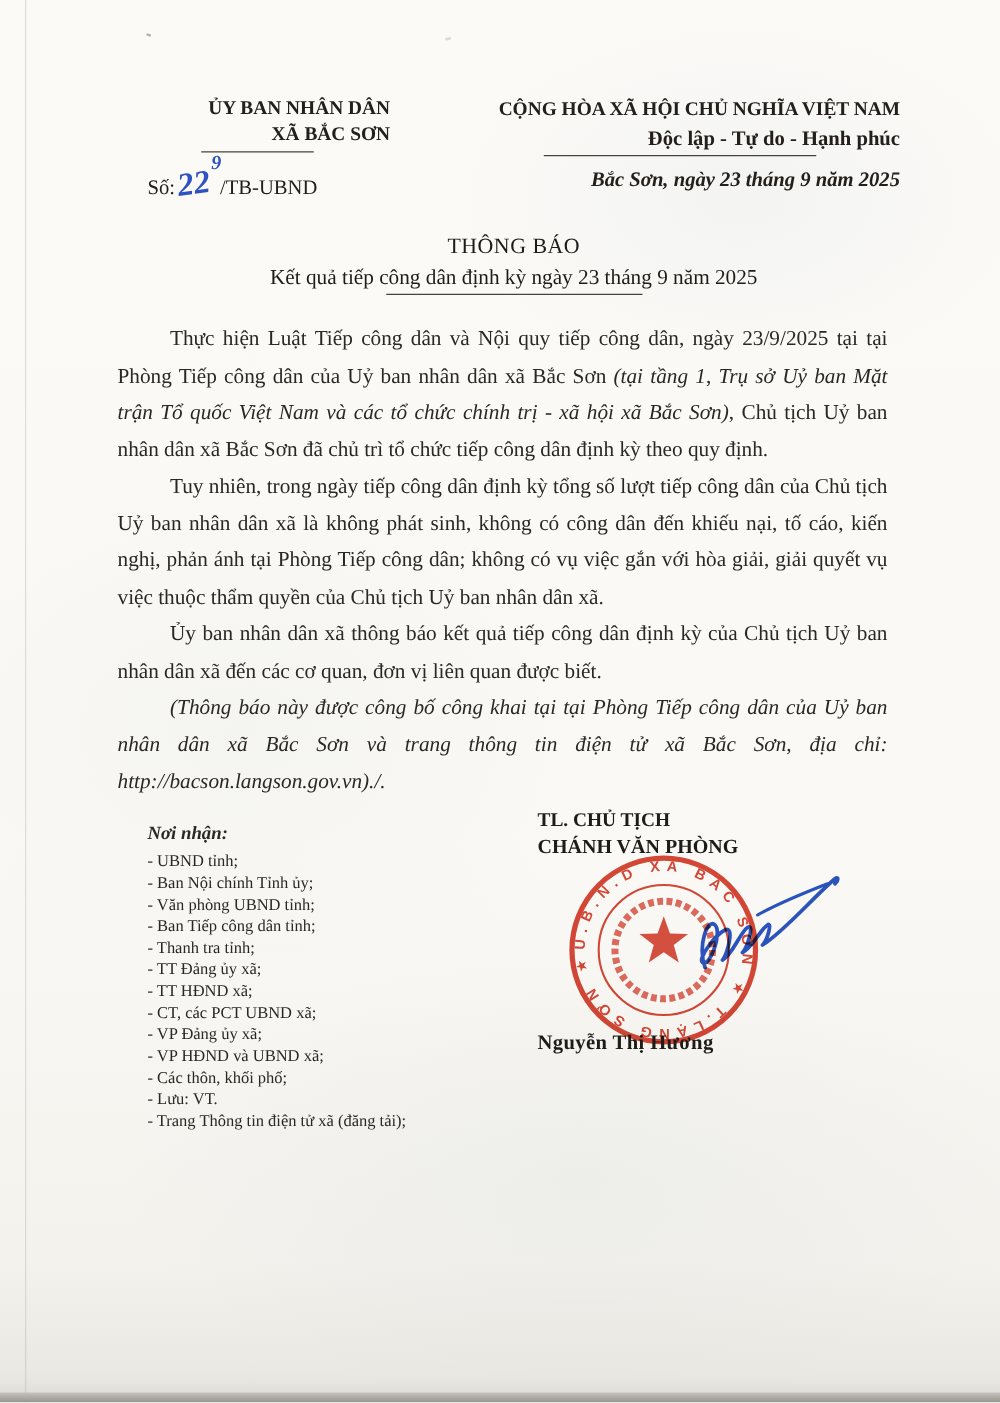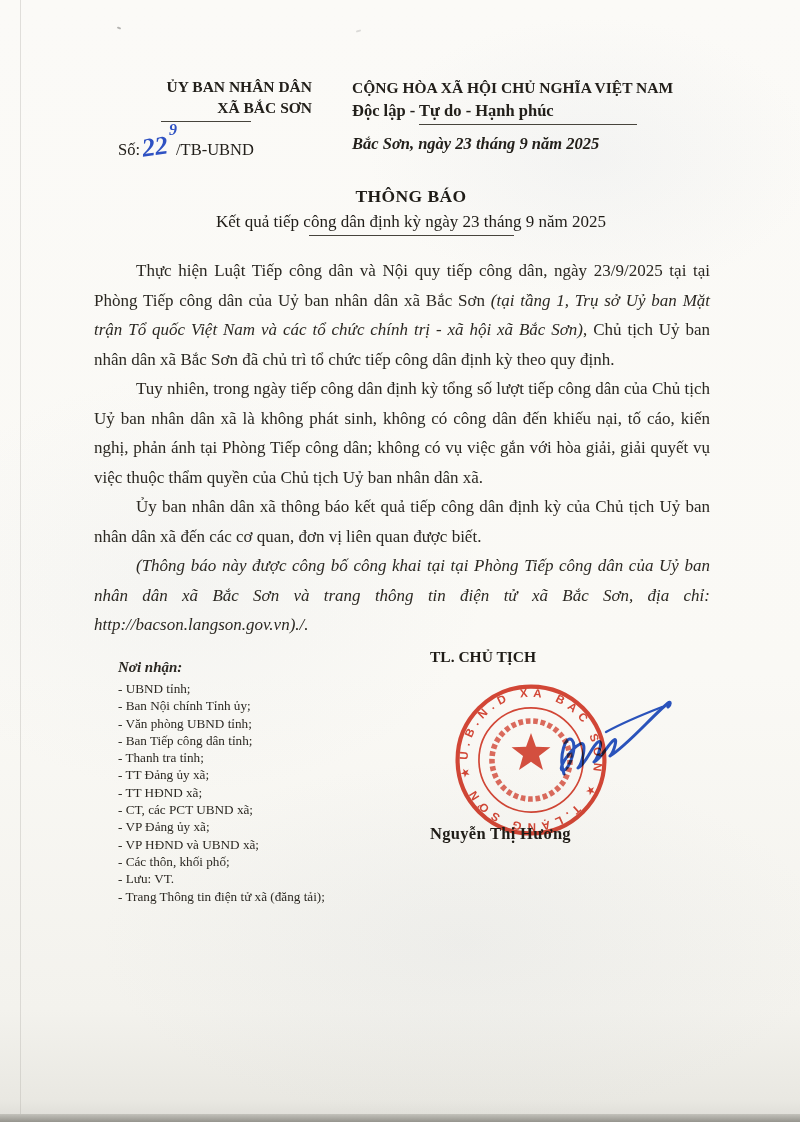--- a/index.html
+++ b/index.html
@@ -20,29 +20,29 @@
 
   
   .header-left{position:absolute;left:100px;top:76px;width:212px;text-align:right;
     font-weight:bold;font-size:15.5px;line-height:21px;color:#23201b;}
   .org-underline{width:90px;border-bottom:1.5px solid #47443c;margin:3px auto 0;}
   .doc-number{position:absolute;left:118px;top:134px;font-size:16.5px;color:#23201b;white-space:nowrap;}
   .hand-num{color:#2f52c3;font-size:26px;font-weight:700;font-style:italic;display:inline-block;
     transform:rotate(-8deg);margin-left:2px;line-height:1;}
   .hand-sup{color:#2f52c3;font-size:16px;font-weight:700;font-style:italic;position:relative;top:-14px;left:1px;}
 
-  .header-right{position:absolute;left:352px;top:78px;width:352px;text-align:left;color:#23201b;}
+  .header-right{position:absolute;left:368px;top:78px;width:352px;text-align:right;color:#23201b;}
   .national{font-weight:bold;font-size:15.5px;line-height:20px;}
   .motto{font-weight:bold;font-size:16.5px;margin-top:3px;}
   .motto-underline{width:218px;border-bottom:1.5px solid #47443c;margin:3px auto 0;}
   .place-date{font-style:italic;font-weight:600;font-size:16.5px;margin-top:9px;}
 
   
   .title-block{position:absolute;left:100px;top:186px;width:622px;text-align:center;color:#1f1c17;}
-  .doc-title{font-weight:bold;font-size:17.5px;letter-spacing:.4px;text-align:center;}
+  .doc-title{font-weight:normal;font-size:17.5px;letter-spacing:.4px;text-align:center;}
   .doc-subtitle{font-weight:normal;font-size:17px;margin-top:5px;}
   .subtitle-underline{width:205px;border-bottom:1.5px solid #47443c;margin:3px auto 0;}
 
   
   .body-text{position:absolute;left:94px;top:256px;width:616px;font-size:17px;line-height:29.5px;
     text-align:justify;color:#2b2822;}
   .body-text p{margin:0;text-indent:42px;}
   .it{font-style:italic;}
 
   
@@ -107,20 +107,21 @@
         <div>- VP Đảng ủy xã;</div>
         <div>- VP HĐND và UBND xã;</div>
         <div>- Các thôn, khối phố;</div>
         <div>- Lưu: VT.</div>
         <div>- Trang Thông tin điện tử xã (đăng tải);</div>
       </div>
   </div>
 
   <div class="sign-block">
     <div class="sign-t1">TL. CHỦ TỊCH</div>
+    <div class="sign-t2">CHÁNH VĂN PHÒNG</div>
 
     <svg class="stamp" viewBox="0 0 170 170" aria-hidden="true">
       <g fill="none" stroke="#d43a28">
         <circle cx="85" cy="85" r="79" stroke-width="4.5"></circle>
         <circle cx="85" cy="85" r="56" stroke-width="1.8"></circle>
         <circle cx="85" cy="85" r="42" stroke-width="6" stroke-dasharray="5 3" opacity=".8"></circle>
       </g>
       <path id="ringPath" d="M 17,85 A 68,68 0 1 1 153,85 A 68,68 0 1 1 17,85" fill="none"></path>
       <text font-family="Liberation Sans, DejaVu Sans, sans-serif" font-size="12.5" font-weight="bold" fill="#d43a28" letter-spacing="1">
         <textPath href="#ringPath" startOffset="0" textLength="420">U.B.N.D XÃ BẮC SƠN ★ T.LẠNG SƠN ★</textPath>

